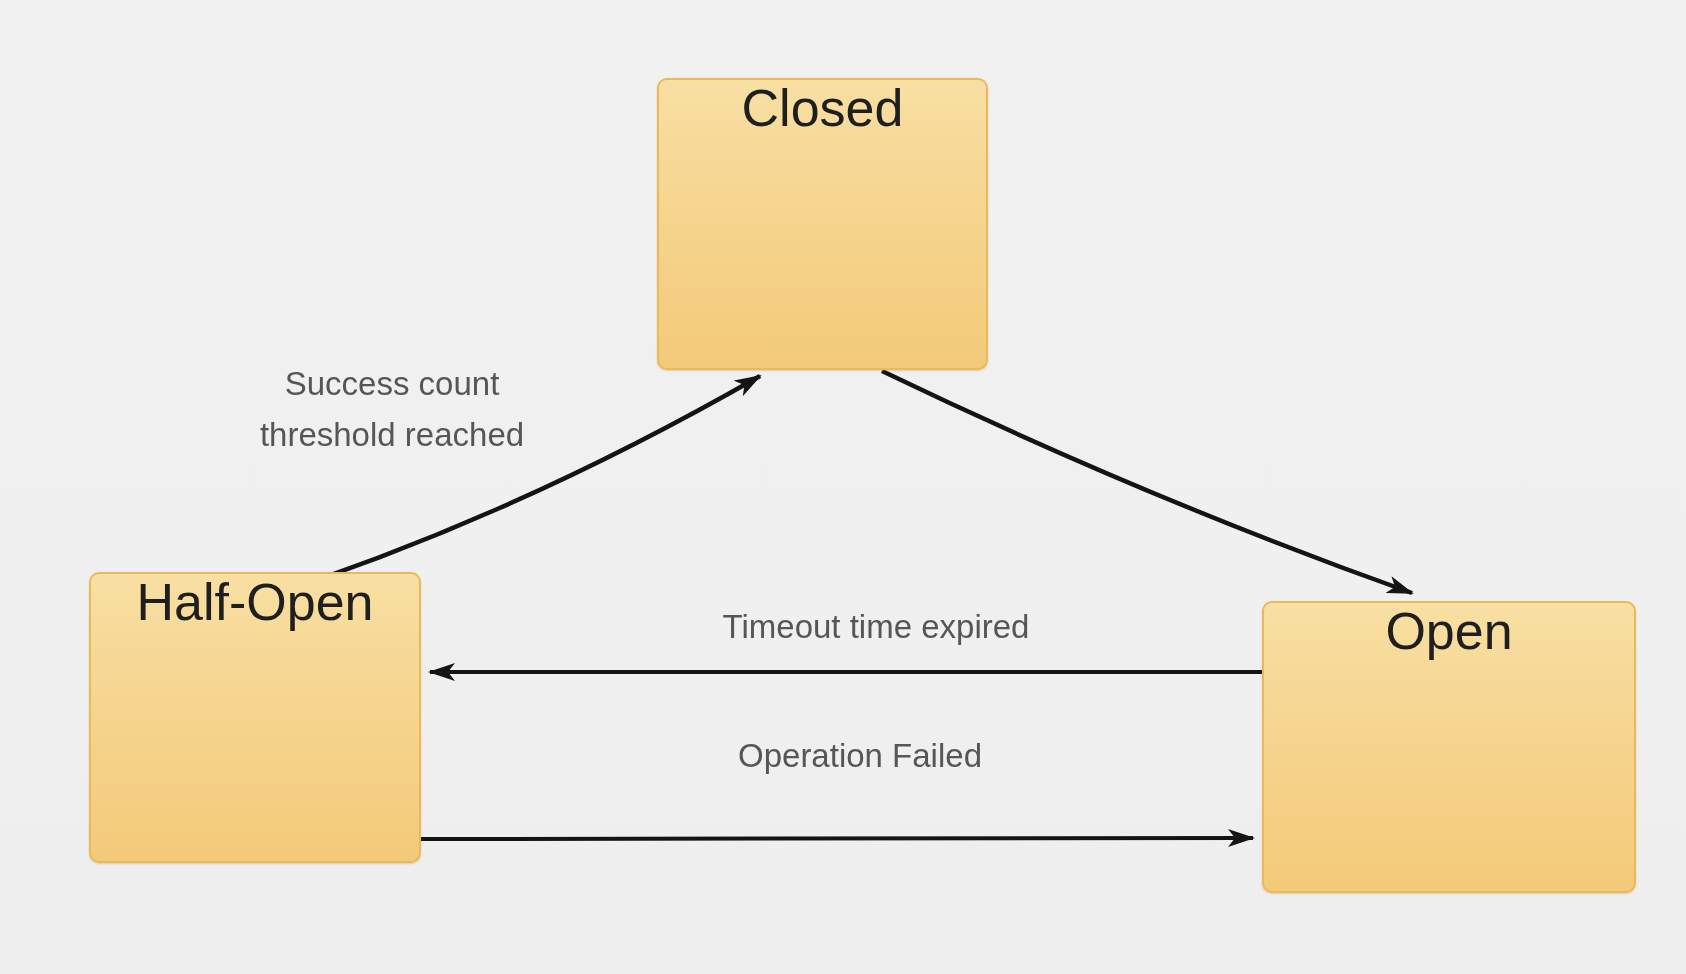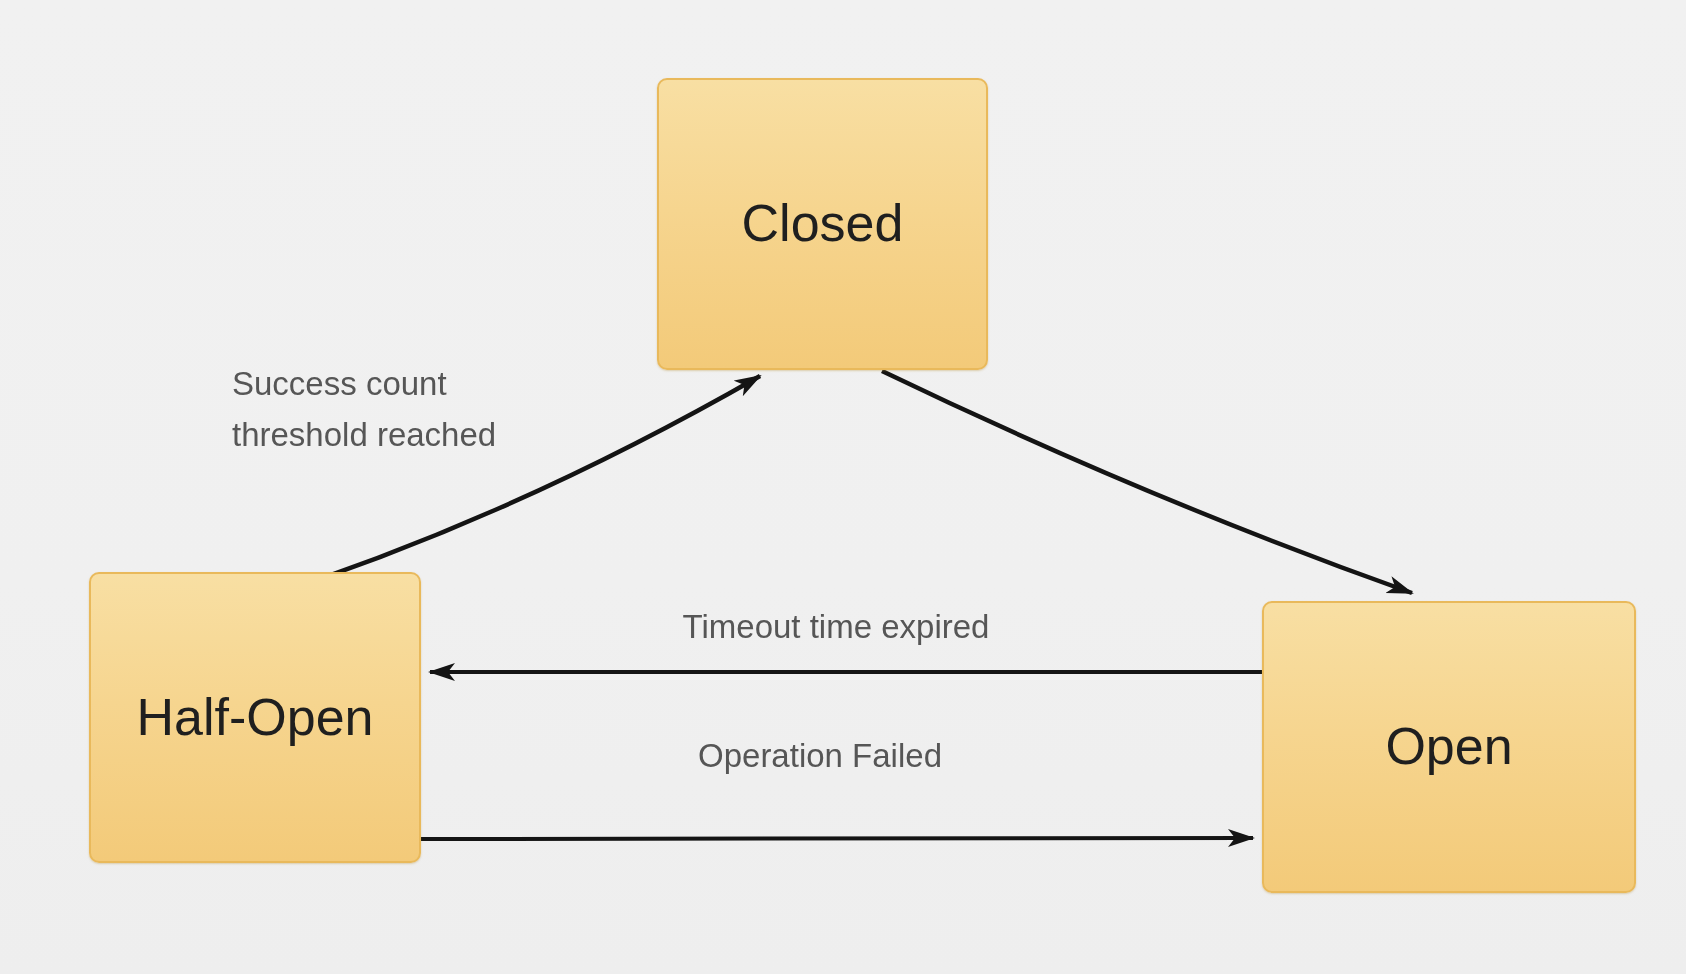--- a/index.html
+++ b/index.html
@@ -24,41 +24,42 @@
     pointer-events: none;
   }
   .state-node {
     position: absolute;
     box-sizing: border-box;
     border-radius: 10px;
     border: 2px solid #e9b95b;
     background: linear-gradient(180deg, #f8dfa3 0%, #f6d58f 45%, #f3ca79 100%);
     box-shadow: 0 1px 2px rgba(180, 140, 50, 0.35);
     display: flex;
-    align-items: center;
+    align-items: flex-start;
     justify-content: center;
   }
   .state-node .node-label {
     font-size: 52px;
     line-height: 1.1;
     color: #1f1f1f;
     letter-spacing: 0px;
   }
   .node-closed   { left: 657px;  top: 78px;  width: 331px; height: 292px; }
   .node-halfopen { left: 89px;   top: 572px; width: 332px; height: 291px; }
   .node-open     { left: 1262px; top: 601px; width: 374px; height: 292px; }
 
   .edge-label {
     position: absolute;
     transform: translate(-50%, -50%);
     color: #565656;
     font-size: 33px;
     line-height: 1.55;
+    text-align: center;
   }
-  .edge-label.nowrap { white-space: nowrap; }
+  .edge-label.nowrap { white-space: nowrap; margin-left: 40px; }
   .label-success  { left: 392px;  top: 409px; width: 320px; }
   .label-failure  { left: 1302px; top: 455px; width: 330px; }
   .label-timeout  { left: 836px;  top: 627px; }
   .label-opfailed { left: 820px;  top: 756px; }
 </style>
 </head>
 <body>
 
 <div id="canvas">
 

